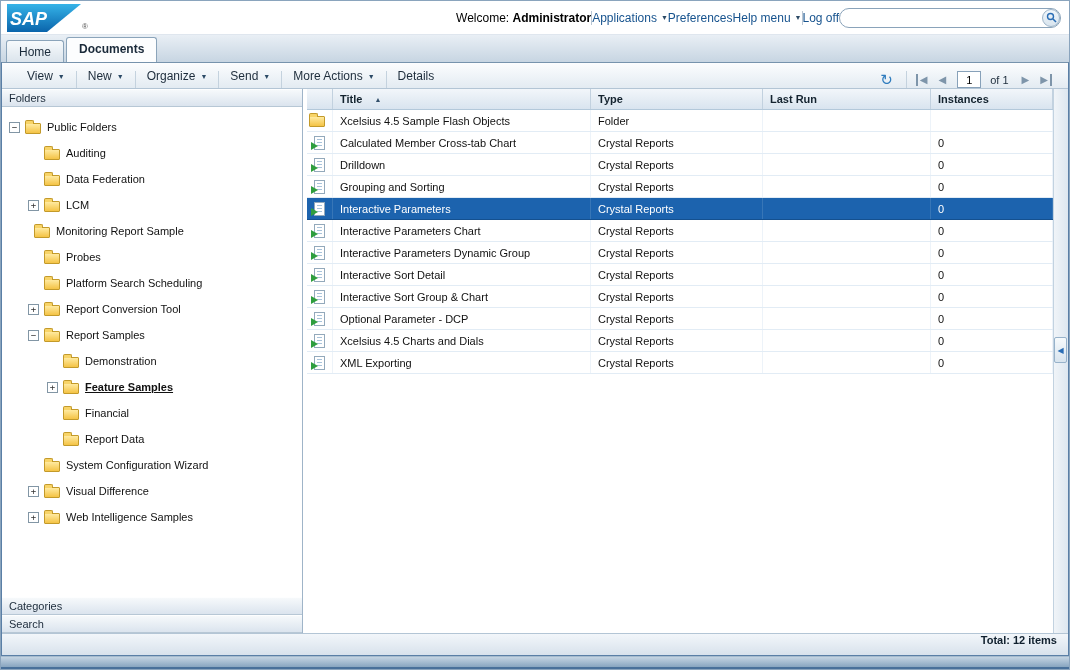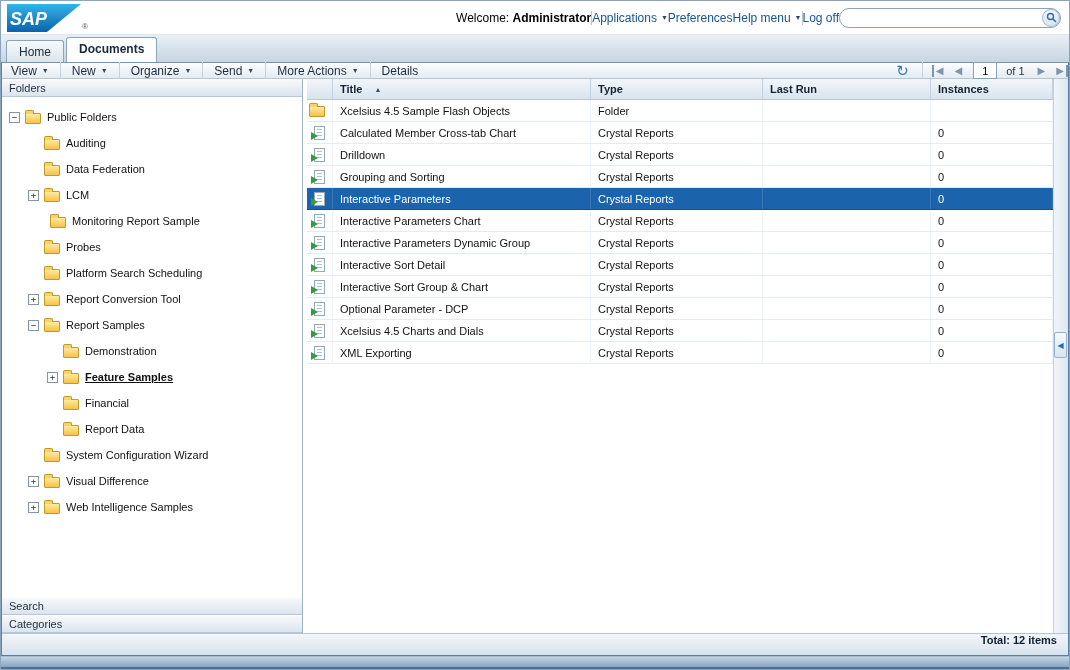--- a/index.html
+++ b/index.html
@@ -22,21 +22,21 @@
 
   
   .tabbar{height:27px;flex:0 0 auto;display:flex;align-items:flex-end;gap:2px;padding-left:5px;background:linear-gradient(#e9eff5,#c7d5e2)}
   .tab{height:22px;padding:4px 12px 0 12px;font-size:12px;color:#1a2a3a;border:1px solid #8ba4ba;border-bottom:none;border-radius:3px 3px 0 0;background:linear-gradient(#f7fafc,#dbe4ec);cursor:pointer}
   .tab.active{height:25px;background:#fcfdfe;font-weight:bold}
 
   
   .frame{flex:1;display:flex;flex-direction:column;min-height:0;border:1px solid #5a7fa6;border-top-color:#7793ad}
 
   
-  .toolbar{height:16px;flex:0 0 auto;display:flex;align-items:center;background:linear-gradient(#fcfdfe,#e3ebf2);border-bottom:1px solid #b3c5d5;padding:0 0;font-size:12px;color:#1d2c3b}
+  .toolbar{height:26px;flex:0 0 auto;display:flex;align-items:flex-end;background:linear-gradient(#fcfdfe,#e3ebf2);border-bottom:1px solid #b3c5d5;padding:0 16px;font-size:12px;color:#1d2c3b}
   .tb-menu{display:flex;align-items:center;gap:5px;padding:5px 9px;cursor:pointer}
   .tb-sep{width:1px;height:17px;background:#c4d2de;margin:0 2px}
   .tb-right{margin-left:auto;display:flex;align-items:center;gap:7px}
   .refresh{color:#2f7cbe;font-size:15px;line-height:1;cursor:pointer;padding:0 4px}
   .pg-btn{color:#7e95aa;font-size:10px;line-height:1;cursor:pointer;padding:1px 2px}
   .pg-btn.first{border-left:2px solid #7e95aa}
   .pg-btn.last{border-right:2px solid #7e95aa}
   .pg-input{width:24px;height:17px;border:1px solid #87a1b9;text-align:center;font-size:11px;margin:0 2px}
   .pg-of{font-size:11px;color:#1d2c3b;margin-right:4px}
 
@@ -198,21 +198,21 @@
             <div class="tree-row" style="padding-left: 26px;">
               <span class="exp none"></span>
               <span class="folder-icon"></span>
               <span class="tree-label">Data Federation</span>
             </div>
             <div class="tree-row" style="padding-left: 26px;">
               <span class="exp">+</span>
               <span class="folder-icon"></span>
               <span class="tree-label">LCM</span>
             </div>
-            <div class="tree-row" style="padding-left: 32px; align-items: center;">
+            <div class="tree-row" style="padding-left: 16px; align-items: center;">
               <span class="exp none"></span>
               <span class="folder-icon"></span>
               <span class="tree-label">Monitoring Report Sample</span>
             </div>
             <div class="tree-row" style="padding-left: 26px;">
               <span class="exp none"></span>
               <span class="folder-icon"></span>
               <span class="tree-label">Probes</span>
             </div>
             <div class="tree-row" style="padding-left: 26px;">
@@ -259,22 +259,22 @@
               <span class="exp">+</span>
               <span class="folder-icon"></span>
               <span class="tree-label">Visual Difference</span>
             </div>
             <div class="tree-row" style="padding-left: 26px;">
               <span class="exp">+</span>
               <span class="folder-icon"></span>
               <span class="tree-label">Web Intelligence Samples</span>
             </div>
           </div>
+        <div class="side-header">Categories</div>
         <div class="side-header">Search</div>
-        <div class="side-header">Categories</div>
       </div>
 
       <div class="splitter"></div>
 
       <div class="main">
         <div class="thead">
           <div class="th icon-col"></div>
           <div class="th">
             <span>Title</span>
             <span class="sort-arrow">▲</span>

